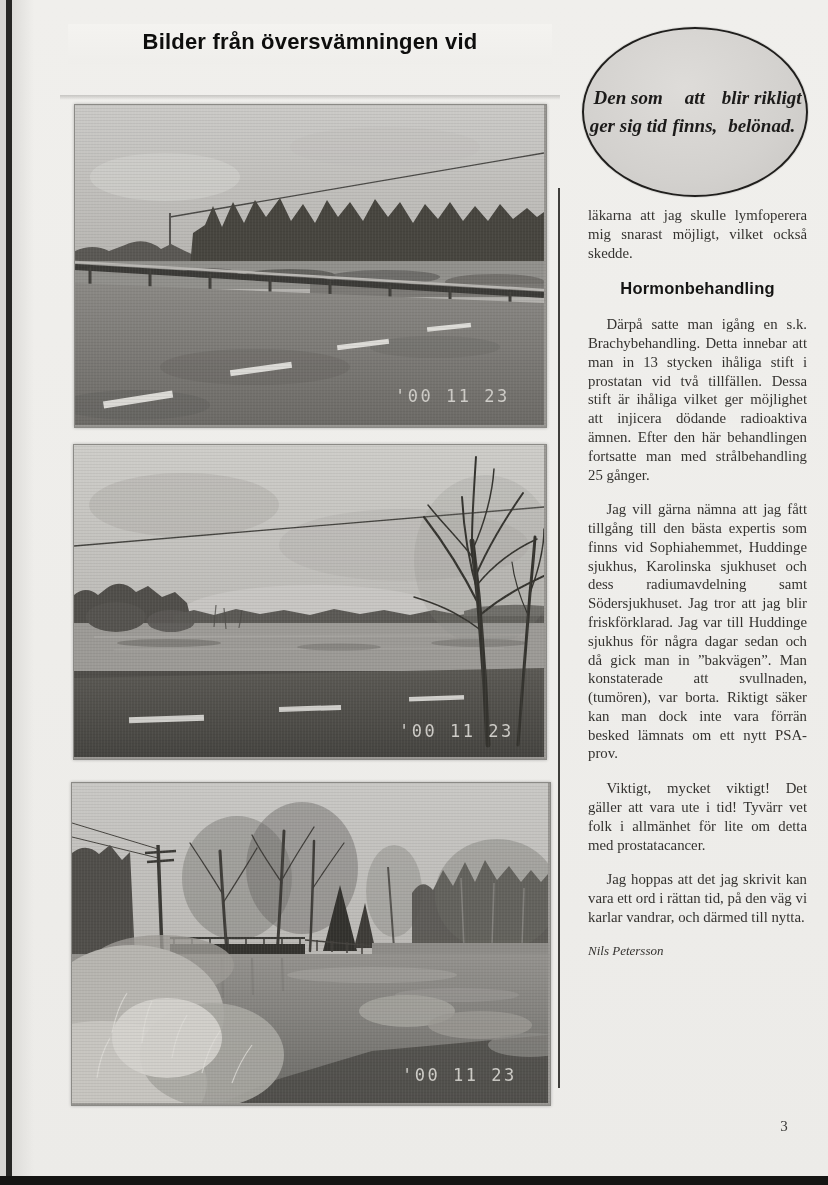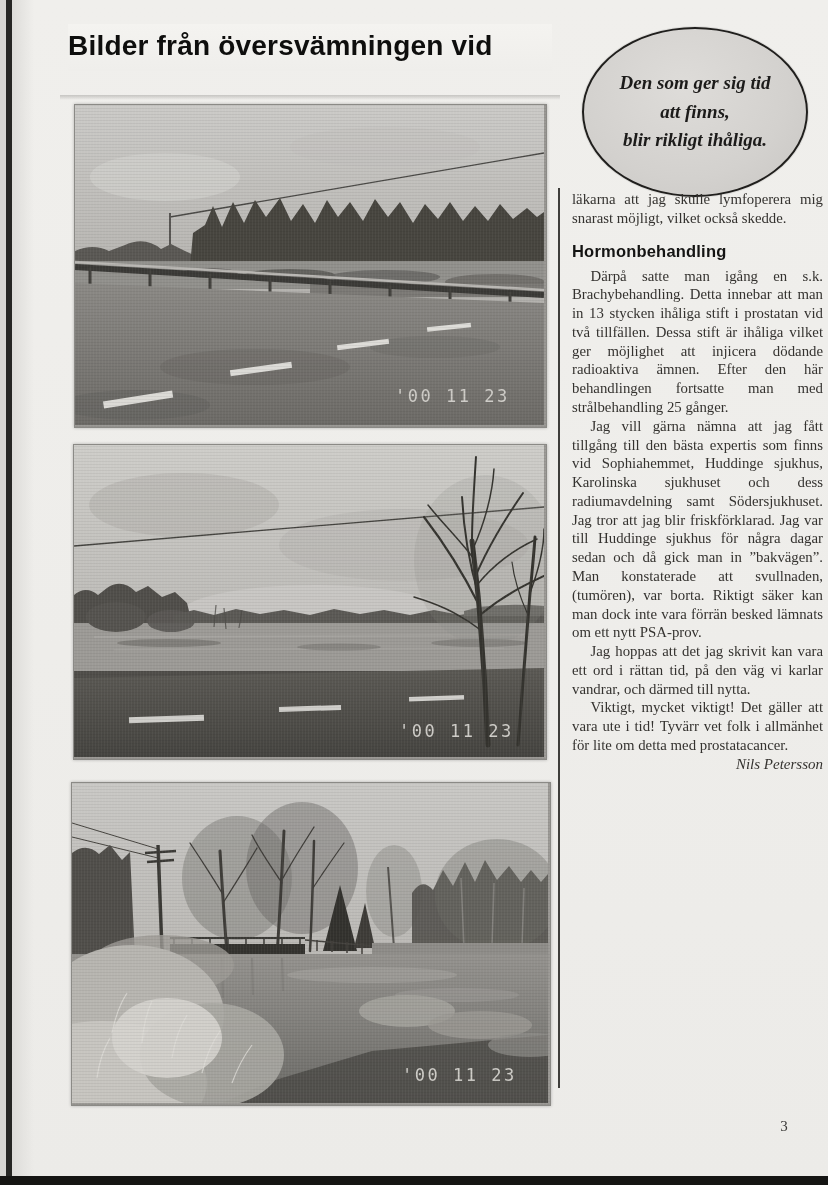--- a/index.html
+++ b/index.html
@@ -5,54 +5,54 @@
   html,body{margin:0;padding:0;background:#e7e6e3;}
   #page{position:relative;width:828px;height:1185px;overflow:hidden;
         background:linear-gradient(180deg,#f0efec 0%,#eeedea 55%,#ecebe8 100%);
         font-family:"Liberation Serif",serif;}
   
   .scan-left-margin{position:absolute;left:0;top:0;width:6px;height:1185px;background:#d6d5d2;}
   .scan-left-line{position:absolute;left:6px;top:0;width:6px;height:1185px;background:#262624;}
   .scan-left-soft{position:absolute;left:12px;top:0;width:22px;height:1185px;background:linear-gradient(90deg,#dddcd9,rgba(240,239,236,0));}
   .scan-bottom-bar{position:absolute;left:0;top:1176px;width:828px;height:9px;background:#151513;}
   
-  .title{position:absolute;left:68px;top:24px;width:484px;
+  .title{position:absolute;left:68px;top:24px;width:484px;text-align:center;
          font-family:"Liberation Sans",sans-serif;font-weight:bold;
-         font-size:28px;line-height:1.25;color:#0e0e0d;letter-spacing:.2px;
+         font-size:22px;line-height:1.25;color:#0e0e0d;letter-spacing:.2px;
          background:linear-gradient(180deg,#f4f3f0,#efeeeb);padding:4px 0 8px;}
   .title-underscan{position:absolute;left:60px;top:95px;width:500px;height:5px;
          background:linear-gradient(180deg,rgba(120,118,114,.35),rgba(120,118,114,0));}
   
   .quote-oval{position:absolute;left:582px;top:27px;width:222px;height:166px;
         border:2px solid #201f1d;border-radius:50%;
         background:radial-gradient(ellipse at 45% 35%,#dedcd9 0%,#d3d1ce 60%,#c8c6c3 100%);
-        display:flex;flex-direction:column;justify-content:center;align-items:center;
+        display:flex;flex-direction:row;justify-content:center;align-items:center;
         font-family:"Liberation Serif",serif;font-style:italic;font-weight:bold;
         font-size:19px;line-height:1.5;color:#1c1b1a;text-align:center;
         box-shadow:0 0 0 1px rgba(0,0,0,.08);}
   
   .photo{position:absolute;background:#9a9894;border:1px solid #8b8a86;box-shadow:0 0 3px rgba(0,0,0,.25);}
   .photo svg{display:block;}
   .photo::after{content:"";position:absolute;inset:0;pointer-events:none;
      background:repeating-linear-gradient(0deg,rgba(0,0,0,.05) 0 1px,rgba(255,255,255,0) 1px 3px),
                 repeating-linear-gradient(90deg,rgba(255,255,255,.04) 0 1px,rgba(0,0,0,0) 1px 3px);}
   #photo1{left:74px;top:104px;width:471px;height:322px;}
   #photo2{left:73px;top:444px;width:472px;height:314px;}
   #photo3{left:71px;top:782px;width:478px;height:322px;}
   .ts{font-family:"DejaVu Sans Mono",monospace;letter-spacing:2.5px;opacity:.95;}
   
   .divider{position:absolute;left:558px;top:188px;width:2px;height:900px;background:#3f3e3b;}
   
   .article{position:absolute;left:572px;top:190px;width:251px;color:#34322f;
            font-size:14.8px;line-height:1.27;text-align:justify;}
-  .article p{margin:0;text-indent:1.25em;font-family:Liberation Serif, serif;}
+  .article p{margin:16px;text-indent:1.25em;font-family:Liberation Serif, serif;}
   .article p.first{text-indent:0;}
   .article h3{font-family:"Liberation Sans",sans-serif;font-size:16.5px;
-              color:#141413;margin:13px 0 5px;letter-spacing:.2px;text-align:left;}
-  .signature{margin-top:9px;text-indent:0 !important;text-align:right;font-style:italic;font-size:15px;}
+              color:#141413;margin:13px 0 5px;letter-spacing:.2px;text-align:center;}
+  .signature{margin-top:9px;text-indent:0 !important;text-align:left;font-style:italic;font-size:13px;}
   
   .page-number{position:absolute;left:760px;top:1118px;width:48px;text-align:center;
                font-size:15px;color:#3a3937;}
 </style>
 </head>
 <body>
 
 <div id="page">
 
   <div class="scan-left-margin"></div>
@@ -61,21 +61,21 @@
   <div class="scan-bottom-bar"></div>
 
   <div class="title">
     <div>Bilder från översvämningen vid</div>
   </div>
   <div class="title-underscan"></div>
 
   <div class="quote-oval">
     <div>Den som ger sig tid</div>
     <div>att finns,</div>
-    <div>blir rikligt ihåliga.</div>
+    <div>blir rikligt belönad.</div>
   </div>
 
   <div class="photo" id="photo1">
     <svg width="469" height="320" viewBox="0 0 469 320">
       <defs>
         <linearGradient id="p1sky" x1="0" y1="0" x2="0" y2="1">
           <stop offset="0" stop-color="#cbcac7"></stop>
             <stop offset="1" stop-color="#b2b0ac"></stop>
         </linearGradient>
         <linearGradient id="p1road" x1="0" y1="0" x2="0" y2="1">
@@ -278,21 +278,21 @@
 
   <div class="divider"></div>
 
   <div class="article">
     <p class="first">läkarna att jag skulle lymfoperera mig snarast möjligt, vilket också skedde.</p>
 
     <h3>Hormonbehandling</h3>
     <p>Därpå satte man igång en s.k. Brachybehandling. Detta innebar att man in 13 stycken ihåliga stift i prostatan vid två tillfällen. Dessa stift är ihåliga vilket ger möjlighet att injicera dödande radioaktiva ämnen. Efter den här behandlingen fortsatte man med strålbehandling 25 gånger.</p>
 
     <p>Jag vill gärna nämna att jag fått tillgång till den bästa expertis som finns vid Sophiahemmet, Huddinge sjukhus, Karolinska sjukhuset och dess radiumavdelning samt Södersjukhuset. Jag tror att jag blir friskförklarad. Jag var till Huddinge sjukhus för några dagar sedan och då gick man in ”bakvägen”. Man konstaterade att svullnaden, (tumören), var borta. Riktigt säker kan man dock inte vara förrän besked lämnats om ett nytt PSA-prov.</p>
+    <p>Viktigt, mycket viktigt! Det gäller att vara ute i tid! Tyvärr vet folk i allmänhet för lite om detta med prostatacancer.</p>
     <p>Jag hoppas att det jag skrivit kan vara ett ord i rättan tid, på den väg vi karlar vandrar, och därmed till nytta.</p>
-    <p>Viktigt, mycket viktigt! Det gäller att vara ute i tid! Tyvärr vet folk i allmänhet för lite om detta med prostatacancer.</p>
 
     <p class="signature">Nils Petersson</p>
   </div>
 
   <div class="page-number">3</div>
 
 </div>
 
 </body></html>

